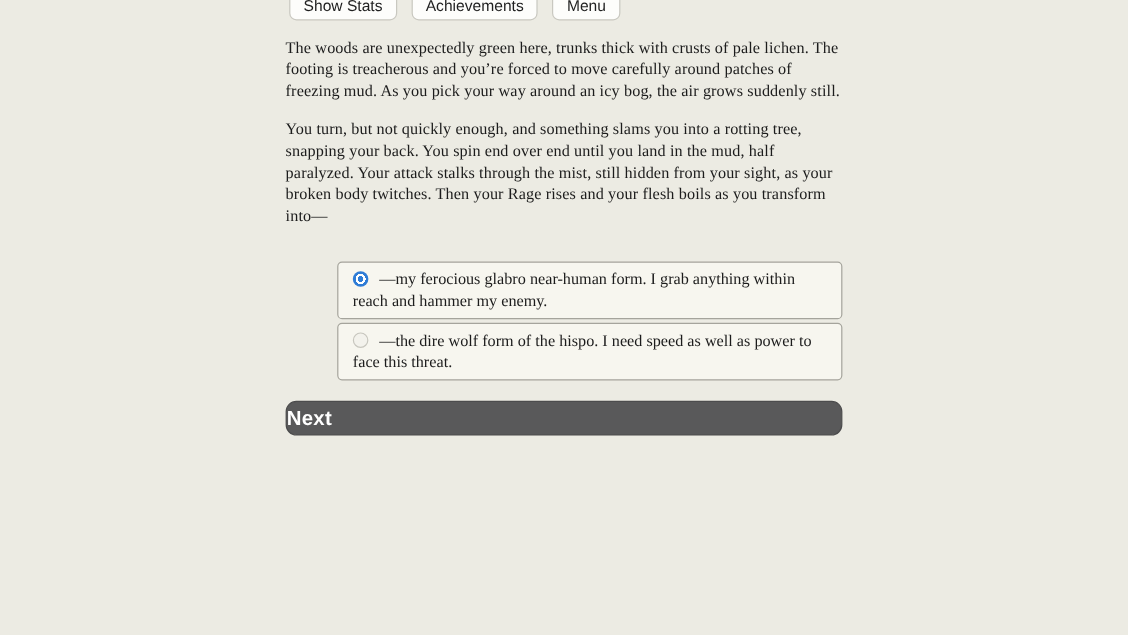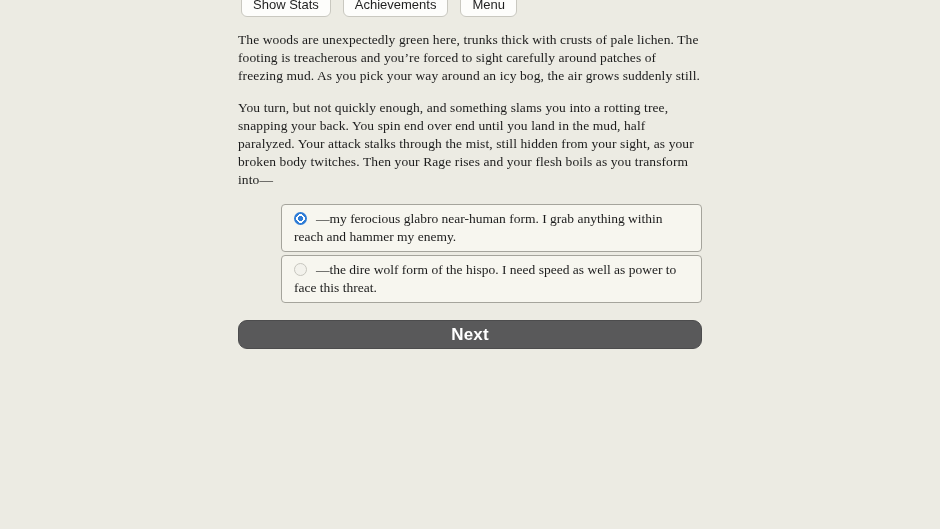--- a/index.html
+++ b/index.html
@@ -34,21 +34,21 @@
     white-space: nowrap;
   }
   
   .story p {
     font-size: 13.5px;
     line-height: 18px;
     margin-top: 14px;
     letter-spacing: 0.1px;
   }
   
-  .choices { margin-top: 15px; padding-left: 43px; }
+  .choices { margin-top: 29px; padding-left: 43px; }
   .option {
     display: flex;
     align-items: center;
     min-height: 46px;
     border: 1px solid #a5a49c;
     border-radius: 4px;
     background: #f7f6ef;
     padding: 5px 12px;
     margin-bottom: 3px;
     cursor: pointer;
@@ -80,38 +80,38 @@
     width: 100%;
     height: 29px;
     margin-top: 17px;
     background: #59595a;
     border: 1px solid #4c4c4d;
     border-radius: 9px;
     color: #ffffff;
     font-family: "Liberation Sans", sans-serif;
     font-size: 17px;
     font-weight: 700;
-    text-align: center;
+    text-align: left;
     cursor: pointer;
     letter-spacing: 0.2px;
   }
 </style>
 </head>
 <body>
 
 <div class="content">
 
   <div class="toolbar">
     <button>Show Stats</button>
     <button>Achievements</button>
     <button>Menu</button>
   </div>
 
   <div class="story">
-    <p>The woods are unexpectedly green here, trunks thick with crusts of pale lichen. The footing is treacherous and you’re forced to sight carefully around patches of freezing mud. As you pick your way around an icy bog, the air grows suddenly still.</p>
+    <p>The woods are unexpectedly green here, trunks thick with crusts of pale lichen. The footing is treacherous and you’re forced to move carefully around patches of freezing mud. As you pick your way around an icy bog, the air grows suddenly still.</p>
     <p>You turn, but not quickly enough, and something slams you into a rotting tree, snapping your back. You spin end over end until you land in the mud, half paralyzed. Your attack stalks through the mist, still hidden from your sight, as your broken body twitches. Then your Rage rises and your flesh boils as you transform into—</p>
   </div>
 
   <div class="choices">
     <label class="option" id="opt0">
       <span class="opt-content">
         <span class="radio selected"></span><span>—my ferocious glabro near-human form. I grab anything within reach and hammer my enemy.</span>
       </span>
     </label>
     <label class="option" id="opt2">

